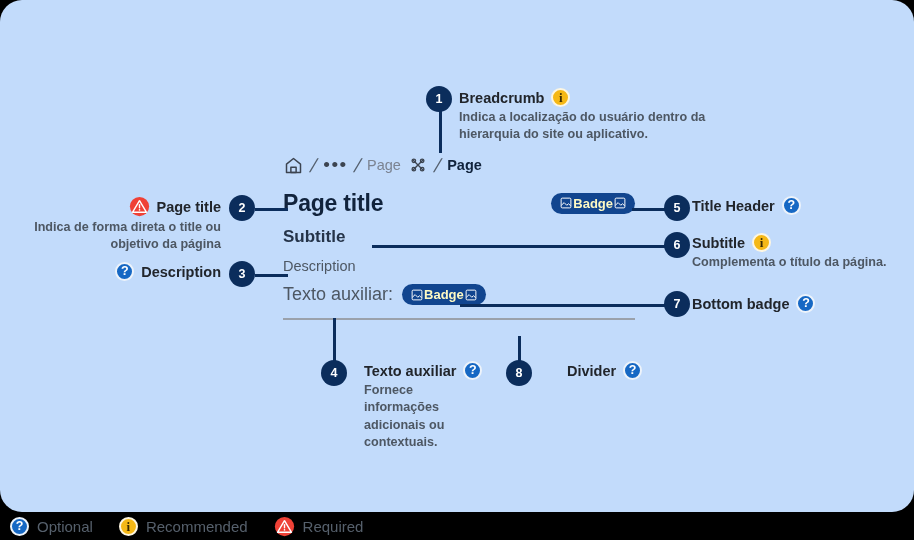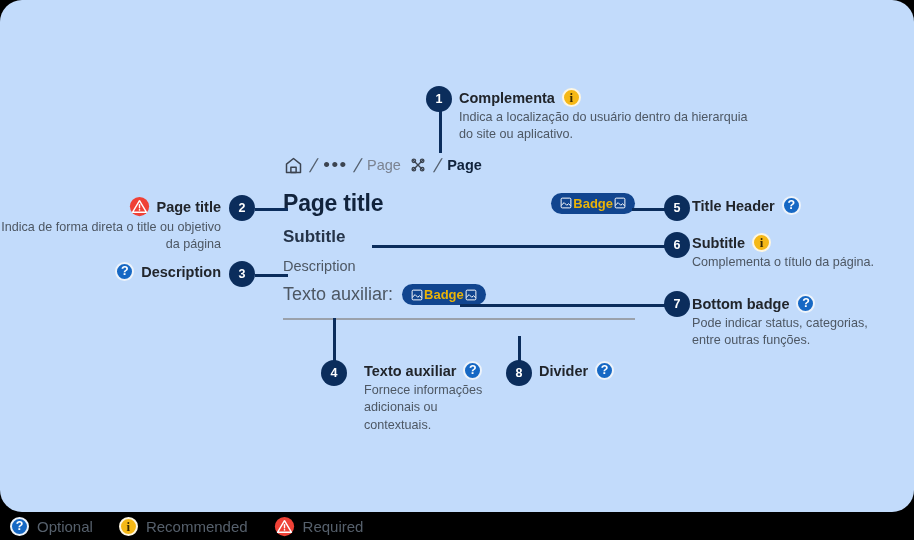--- a/index.html
+++ b/index.html
@@ -70,21 +70,21 @@
     font-weight: bold;
     color: #21252b;
     white-space: nowrap;
   }
   .ann-head.right { justify-content: flex-end; }
   .ann-body {
     margin-top: 2px;
     font-size: 12.6px;
     line-height: 1.37;
     color: #4d5763;
-    font-weight: normal;
+    font-weight: bold;
   }
   .ann-body.right { text-align: right; }
 
   
   .sicon {
     display: inline-flex;
     align-items: center;
     justify-content: center;
     flex: 0 0 auto;
     width: 19px;
@@ -193,21 +193,21 @@
     margin-top: 13px;
     height: 2px;
     background: #9aa1ab;
     width: 352px;
   }
 
   .badge {
     display: inline-flex;
     gap: 1px;
     background: #11458f;
-    color: #eab308;
+    color: #fef9c3;
     border-radius: 13px;
     padding: 4px 9px;
     font-size: 13px;
     font-weight: bold;
     line-height: 1;
     white-space: nowrap;
   }
   .badge .bico { display: inline-flex; align-items: center; }
 
   
@@ -323,21 +323,21 @@
     <div class="marker" style="left:229px; top:195px;">2</div>
     <div class="marker" style="left:229px; top:261px;">3</div>
     <div class="marker" style="left:321px; top:360px;">4</div>
     <div class="marker" style="left:664px; top:195px;">5</div>
     <div class="marker" style="left:664px; top:232px;">6</div>
     <div class="marker" style="left:664px; top:291px;">7</div>
     <div class="marker" style="left:506px; top:360px;">8</div>
 
     <div class="ann" style="left:459px; top:88px; width:290px;">
       <div class="ann-head">
-        <span>Complementa</span>
+        <span>Breadcrumb</span>
         <span class="sicon recommended">i</span>
       </div>
       <div class="ann-body">Indica a localização do usuário dentro da hierarquia do site ou aplicativo.</div>
     </div>
 
     <div class="ann" style="left:0px; top:196px; width:221px;">
       <div class="ann-head right">
         <span class="sicon required">
           <svg width="21" height="21" viewBox="0 0 24 24">
             <circle cx="12" cy="12" r="11" fill="#ef4136"></circle>
@@ -379,24 +379,23 @@
         <span class="sicon recommended">i</span>
       </div>
       <div class="ann-body">Complementa o título da página.</div>
     </div>
 
     <div class="ann" style="left:692px; top:294px; width:178px;">
       <div class="ann-head">
         <span>Bottom badge</span>
         <span class="sicon optional">?</span>
       </div>
-      <div class="ann-body">Pode indicar status, categorias, entre outras funções.</div>
-    </div>
-
-    <div class="ann" style="left:539px; top:361px; width:140px;">
+    </div>
+
+    <div class="ann" style="left:567px; top:361px; width:140px;">
       <div class="ann-head">
         <span>Divider</span>
         <span class="sicon optional">?</span>
       </div>
     </div>
 
   </div>
 
   <div id="legend">
     <div class="legend-item">

